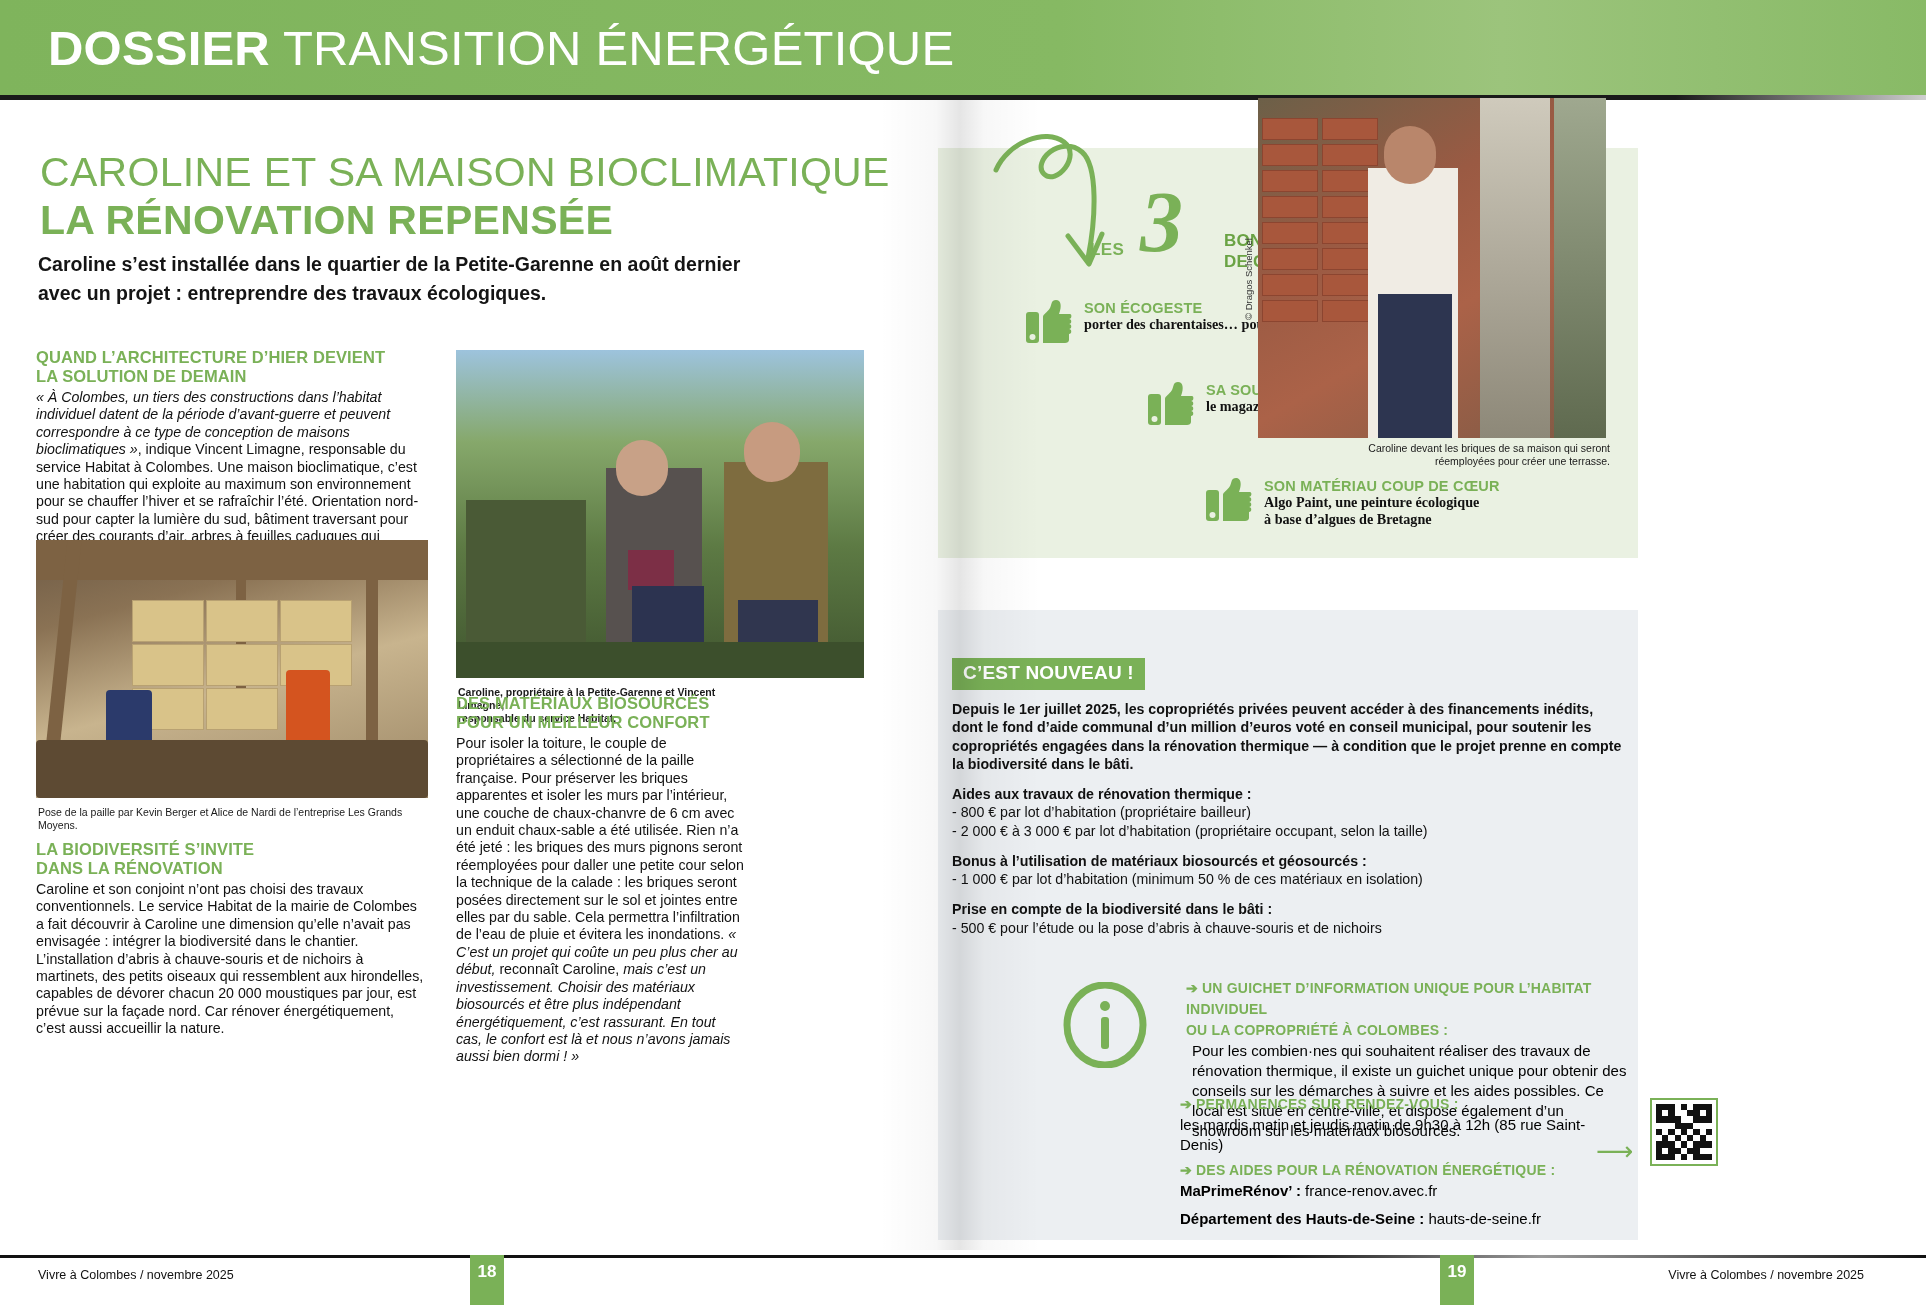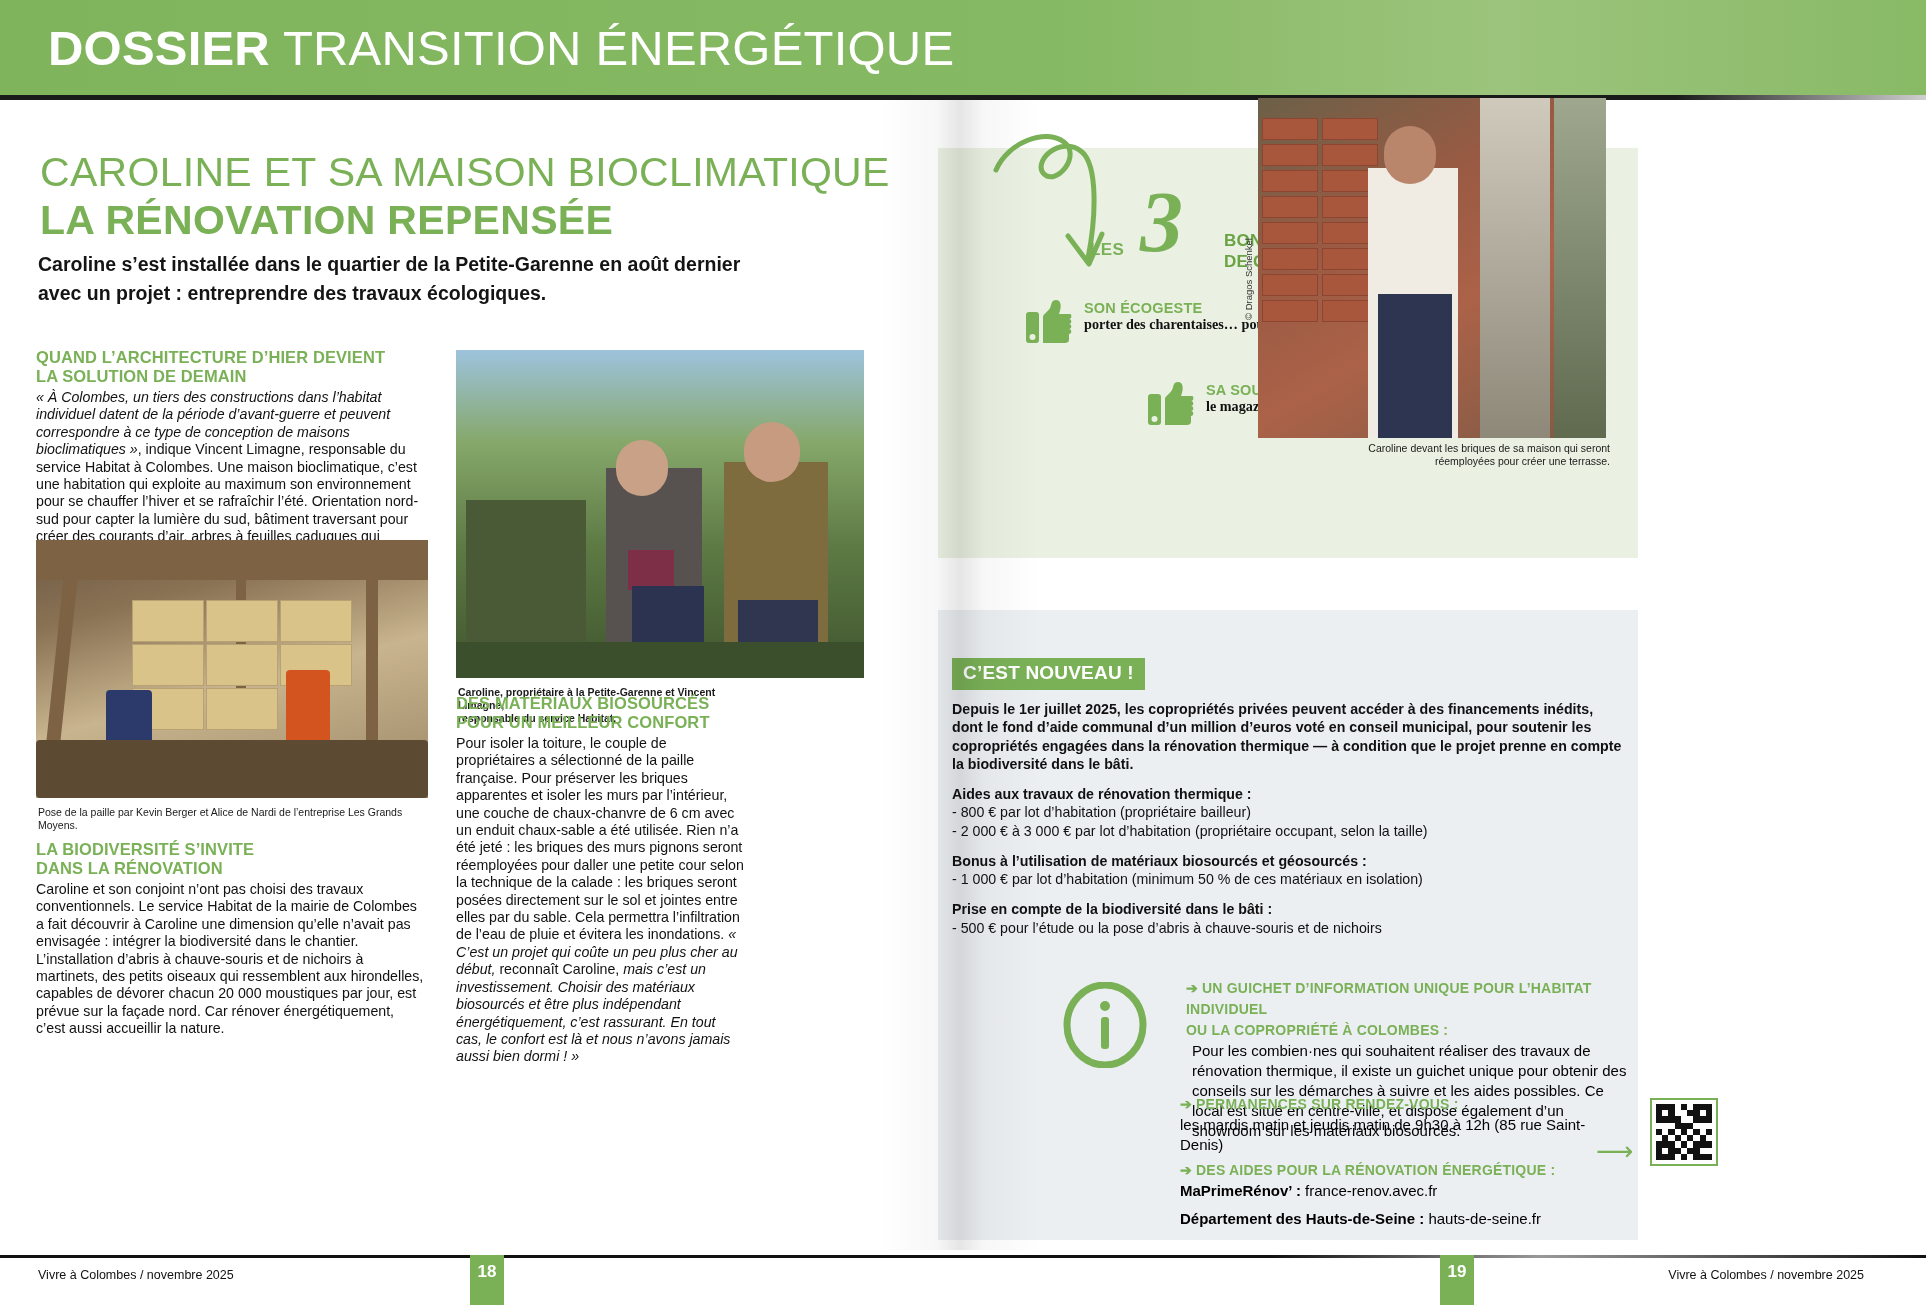--- a/index.html
+++ b/index.html
@@ -307,20 +307,33 @@
                C46 19 46 24 43 24 C46 24 46 29 43 29 C46 29 46 34 43 34 L43 40 C43 42 41 43 39 43 Z" fill="#7ab157"></path>
     </svg>
     <div style="margin-left:58px;">
       <div class="tip-title">SA SOURCE D’INSPIRATION</div>
       <div class="tip-text">
         <span>le magazine </span><em>La maison écologique</em>
       </div>
     </div>
   </div>
 
+  <div class="tip" id="tip-3">
+    <svg class="thumb" viewBox="0 0 46 44">
+      <rect x="0" y="12" width="13" height="31" rx="3" fill="#7ab157"></rect>
+      <circle cx="6.5" cy="37" r="3" fill="#eaf1e2"></circle>
+      <path d="M17 43 L17 17 C17 14 21 13 24 8 C26 4 25 0 30 0 C35 0 36 6 33 14 L44 14 C46 14 46 19 43 19
+               C46 19 46 24 43 24 C46 24 46 29 43 29 C46 29 46 34 43 34 L43 40 C43 42 41 43 39 43 Z" fill="#7ab157"></path>
+    </svg>
+    <div style="margin-left:58px;">
+      <div class="tip-title">SON MATÉRIAU COUP DE CŒUR</div>
+      <div class="tip-text">Algo Paint, une peinture écologique</div>
+      <div class="tip-text">à base d’algues de Bretagne</div>
+    </div>
+  </div>
 
   <div class="photo" id="photo-bricks">
     <div class="bg"></div>
     <div class="brick" style="left:4px;top:20px;width:56px;height:22px;"></div>
     <div class="brick" style="left:64px;top:20px;width:56px;height:22px;"></div>
     <div class="brick" style="left:4px;top:46px;width:56px;height:22px;"></div>
     <div class="brick" style="left:64px;top:46px;width:56px;height:22px;"></div>
     <div class="brick" style="left:4px;top:72px;width:56px;height:22px;"></div>
     <div class="brick" style="left:64px;top:72px;width:56px;height:22px;"></div>
     <div class="brick" style="left:4px;top:98px;width:56px;height:22px;"></div>

